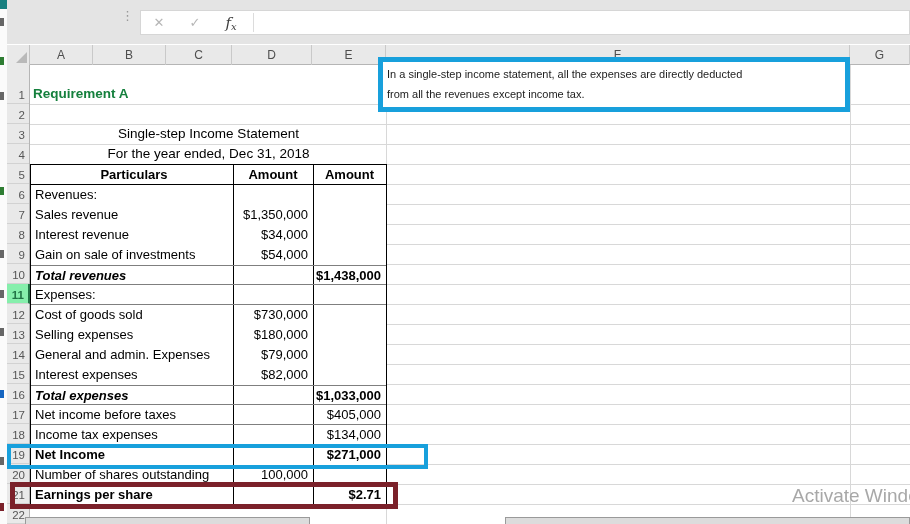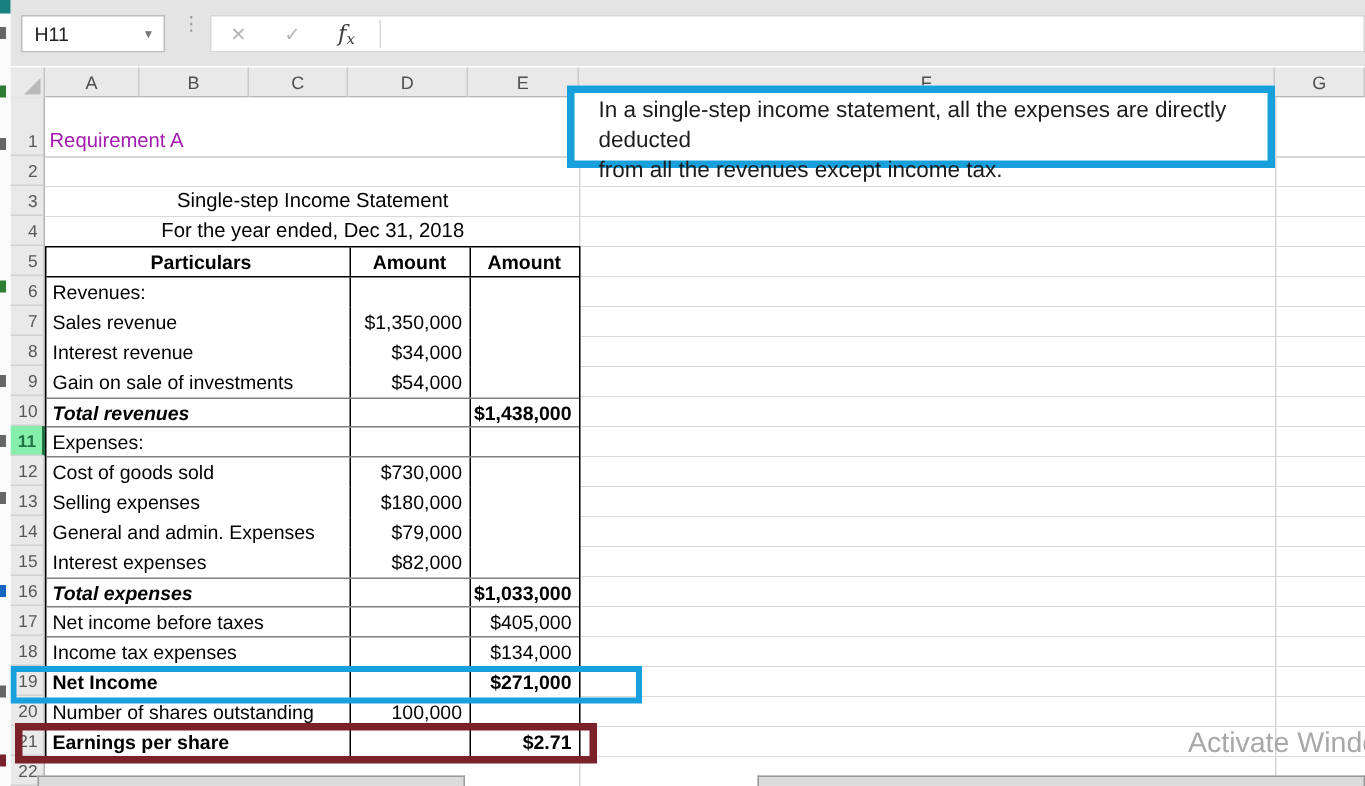--- a/index.html
+++ b/index.html
@@ -39,21 +39,21 @@
   .rowhead.active { background:#86efac; color:#217346; border-right:2px solid #217346;
                     margin-right:-1px; font-weight:bold; }
 
   
   .grid { position:absolute; left:30px; top:65px; width:880px; height:459px; background:#fff; }
   .hlines { position:absolute; left:0; top:39px; width:880px; height:420px;
             background:repeating-linear-gradient(to bottom,#d8d8d8 0 1px,transparent 1px 20px); }
   .vline { position:absolute; top:0; width:1px; height:459px; background:#d8d8d8; }
 
   
-  .req { position:absolute; left:3px; top:21px; font-size:13.5px; font-weight:normal; color:#a21caf; }
+  .req { position:absolute; left:3px; top:21px; font-size:13.5px; font-weight:bold; color:#15803d; }
   .titleline { position:absolute; left:0; width:357px; height:20px; text-align:center;
                font-size:13.5px; color:#000; line-height:20px; background:transparent; }
 
   
   .xtable { position:absolute; left:0px; top:99px; width:357px; background:#fff;
             border:1px solid #000; }
   .xrow { display:flex; height:20px; }
   .xrow.hdr { font-weight:bold; border-bottom:1px solid #000; }
   .cell { height:100%; font-size:13px; color:#000; line-height:19px; overflow:visible; white-space:nowrap; }
   .c-label { width:202px; padding-left:4px; }
@@ -65,43 +65,39 @@
   .em-total .c-label { font-weight:bold; font-style:italic; }
   .em-total .c-e { font-weight:bold; }
   .em-result .c-label { font-weight:bold; }
   .em-result .c-e { font-weight:bold; }
   .rt-gray { border-top:1px solid #7f7f7f; }
   .rb-gray { border-bottom:1px solid #7f7f7f; }
   .rb-black { border-bottom:1px solid #000; }
 
   
   .notebox { position:absolute; left:348px; top:-8px; width:472px; height:55px; background:#fff;
-             border:5px solid #18a0dc; padding:2px 16px; font-size:15px; line-height:20px; color:#1c1c1c; }
+             border:5px solid #18a0dc; padding:2px 4px; font-size:11px; line-height:20px; color:#1c1c1c; }
   .bluebox { position:absolute; border:4px solid #18a0dc; background:transparent; }
   .maroonbox { position:absolute; border:5px solid #7b212a; background:transparent; }
 
   
   .watermark1 { position:absolute; left:762px; top:420px; width:150px; font-size:19px; color:#a8a8a8; white-space:nowrap; }
   .watermark2 { position:absolute; left:772px; top:450px; width:140px; font-size:13px; color:#a8a8a8; white-space:nowrap; }
   .botbox { position:absolute; top:452px; height:9px; background:#dcdcdc;
             border:1px solid #9a9a9a; border-bottom:none; }
   .sliver { position:absolute; left:0; top:0; width:7px; height:524px; background:#fbfbfb; z-index:50; }
   .sliver .teal { position:absolute; left:0; top:0; width:7px; height:9px; background:#177f7f; }
   .sliver .mark { position:absolute; left:0; width:4px; height:8px; background:#666; }
 </style>
 </head>
 <body>
 
 <div class="screen">
 
   <div class="toolbar">
-    <div class="namebox">
-      <span>H11</span>
-      <span class="nb-arrow">▼</span>
-    </div>
     <div class="dots">⋮</div>
     <div class="fbar">
       <span class="fbtn">✕</span>
       <span class="fbtn">✓</span>
       <span class="fbtn fx"><span class="fx-f">f</span><span class="fx-x">x</span></span>
       <div class="fsep"></div>
       <div class="finput"></div>
     </div>
   </div>
 

